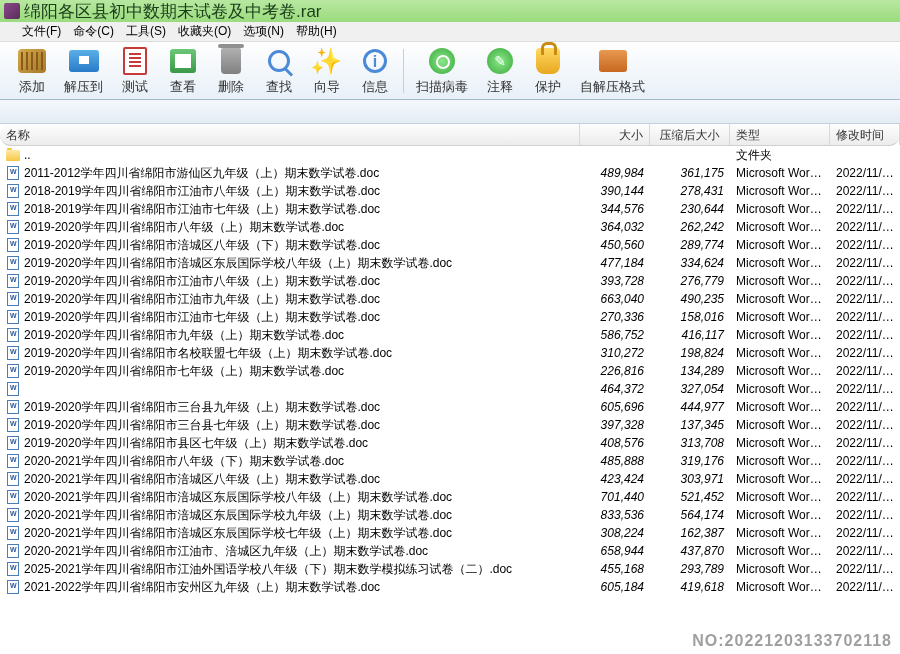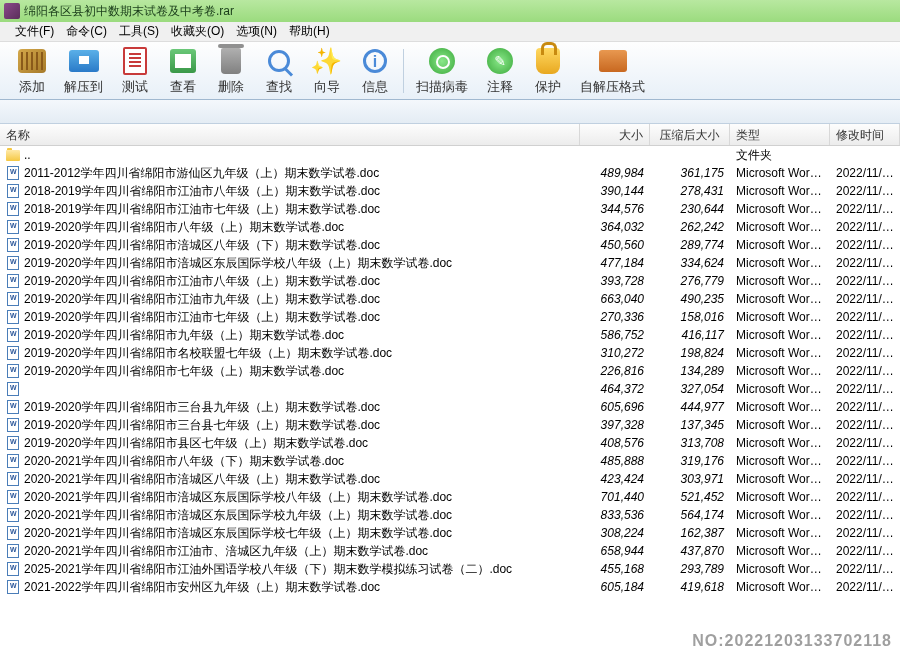--- a/index.html
+++ b/index.html
@@ -1,35 +1,35 @@
 <!DOCTYPE html>
 <html><head>
 <meta charset="utf-8">
 <style>
 * { margin: 0; padding: 0; box-sizing: border-box; }
 body { font-family: "Microsoft YaHei", "SimSun", Arial, sans-serif; font-size: 12px; background: #fff; width: 900px; height: 654px; overflow: hidden; }
 
 .titlebar { height: 22px; background: linear-gradient(to bottom, #b8e8a0, #9bdb7e); display: flex; align-items: center; padding: 0 4px; }
 .titlebar .app-icon { width: 16px; height: 16px; margin-right: 4px; background: linear-gradient(135deg, #8b4a8b, #5a2d5a); border-radius: 2px; }
-.titlebar .title { color: #1a3d1a; font-size: 12px; }
-
-.menubar { height: 20px; background: #f0f0f0; border-bottom: 1px solid #ddd; display: flex; align-items: center; padding: 0 9px; }
+.titlebar .title { color: #1a3d1a; font-size: 17px; }
+
+.menubar { height: 20px; background: #f0f0f0; border-bottom: 1px solid #ddd; display: flex; align-items: center; padding: 0 16px; }
 .menubar .menu-item { padding: 2px 6px; cursor: pointer; }
 
 .toolbar { height: 58px; background: linear-gradient(to bottom, #fefefe, #e8f0f8); border-bottom: 1px solid #a0b8d0; display: flex; align-items: center; padding: 2px 8px; gap: 0; }
 .tool-btn { display: flex; flex-direction: column; align-items: center; padding: 2px 8px; cursor: pointer; min-width: 44px; }
 .tool-icon { width: 32px; height: 32px; display: flex; align-items: center; justify-content: center; font-size: 24px; }
 .tool-label { font-size: 13px; color: #333; margin-top: 1px; }
 .tool-sep { width: 1px; height: 44px; background: #c0d0e0; margin: 0 4px; }
 
 .blank-strip { height: 24px; background: linear-gradient(to bottom, #f4f8fc, #e4ecf4); border-bottom: 1px solid #c0d0e0; }
 
 .file-area { height: 530px; overflow: hidden; position: relative; }
 
-.header-row { display: flex; height: 22px; background: linear-gradient(to bottom, #fdfdfd, #ececec); border-bottom: 1px solid #d0d0d0; }
+.header-row { display: flex; height: 22px; background: linear-gradient(to bottom, #fdfdfd, #ececec); border-bottom: 1px solid #d0d0d0; border-radius: 11px; }
 .header-cell { padding: 3px 6px; border-right: 1px solid #d8d8d8; color: #333; overflow: hidden; white-space: nowrap; }
 .col-name { flex: 0 0 580px; }
 .col-size { flex: 0 0 70px; text-align: right; }
 .col-csize { flex: 0 0 80px; text-align: center; }
 .col-type { flex: 0 0 100px; }
 .col-date { flex: 0 0 70px; }
 
 .file-list { height: 508px; overflow-y: auto; }
 .file-row { display: flex; height: 18px; align-items: center; cursor: pointer; }
 .cell { padding: 1px 6px; overflow: hidden; white-space: nowrap; text-overflow: ellipsis; }

